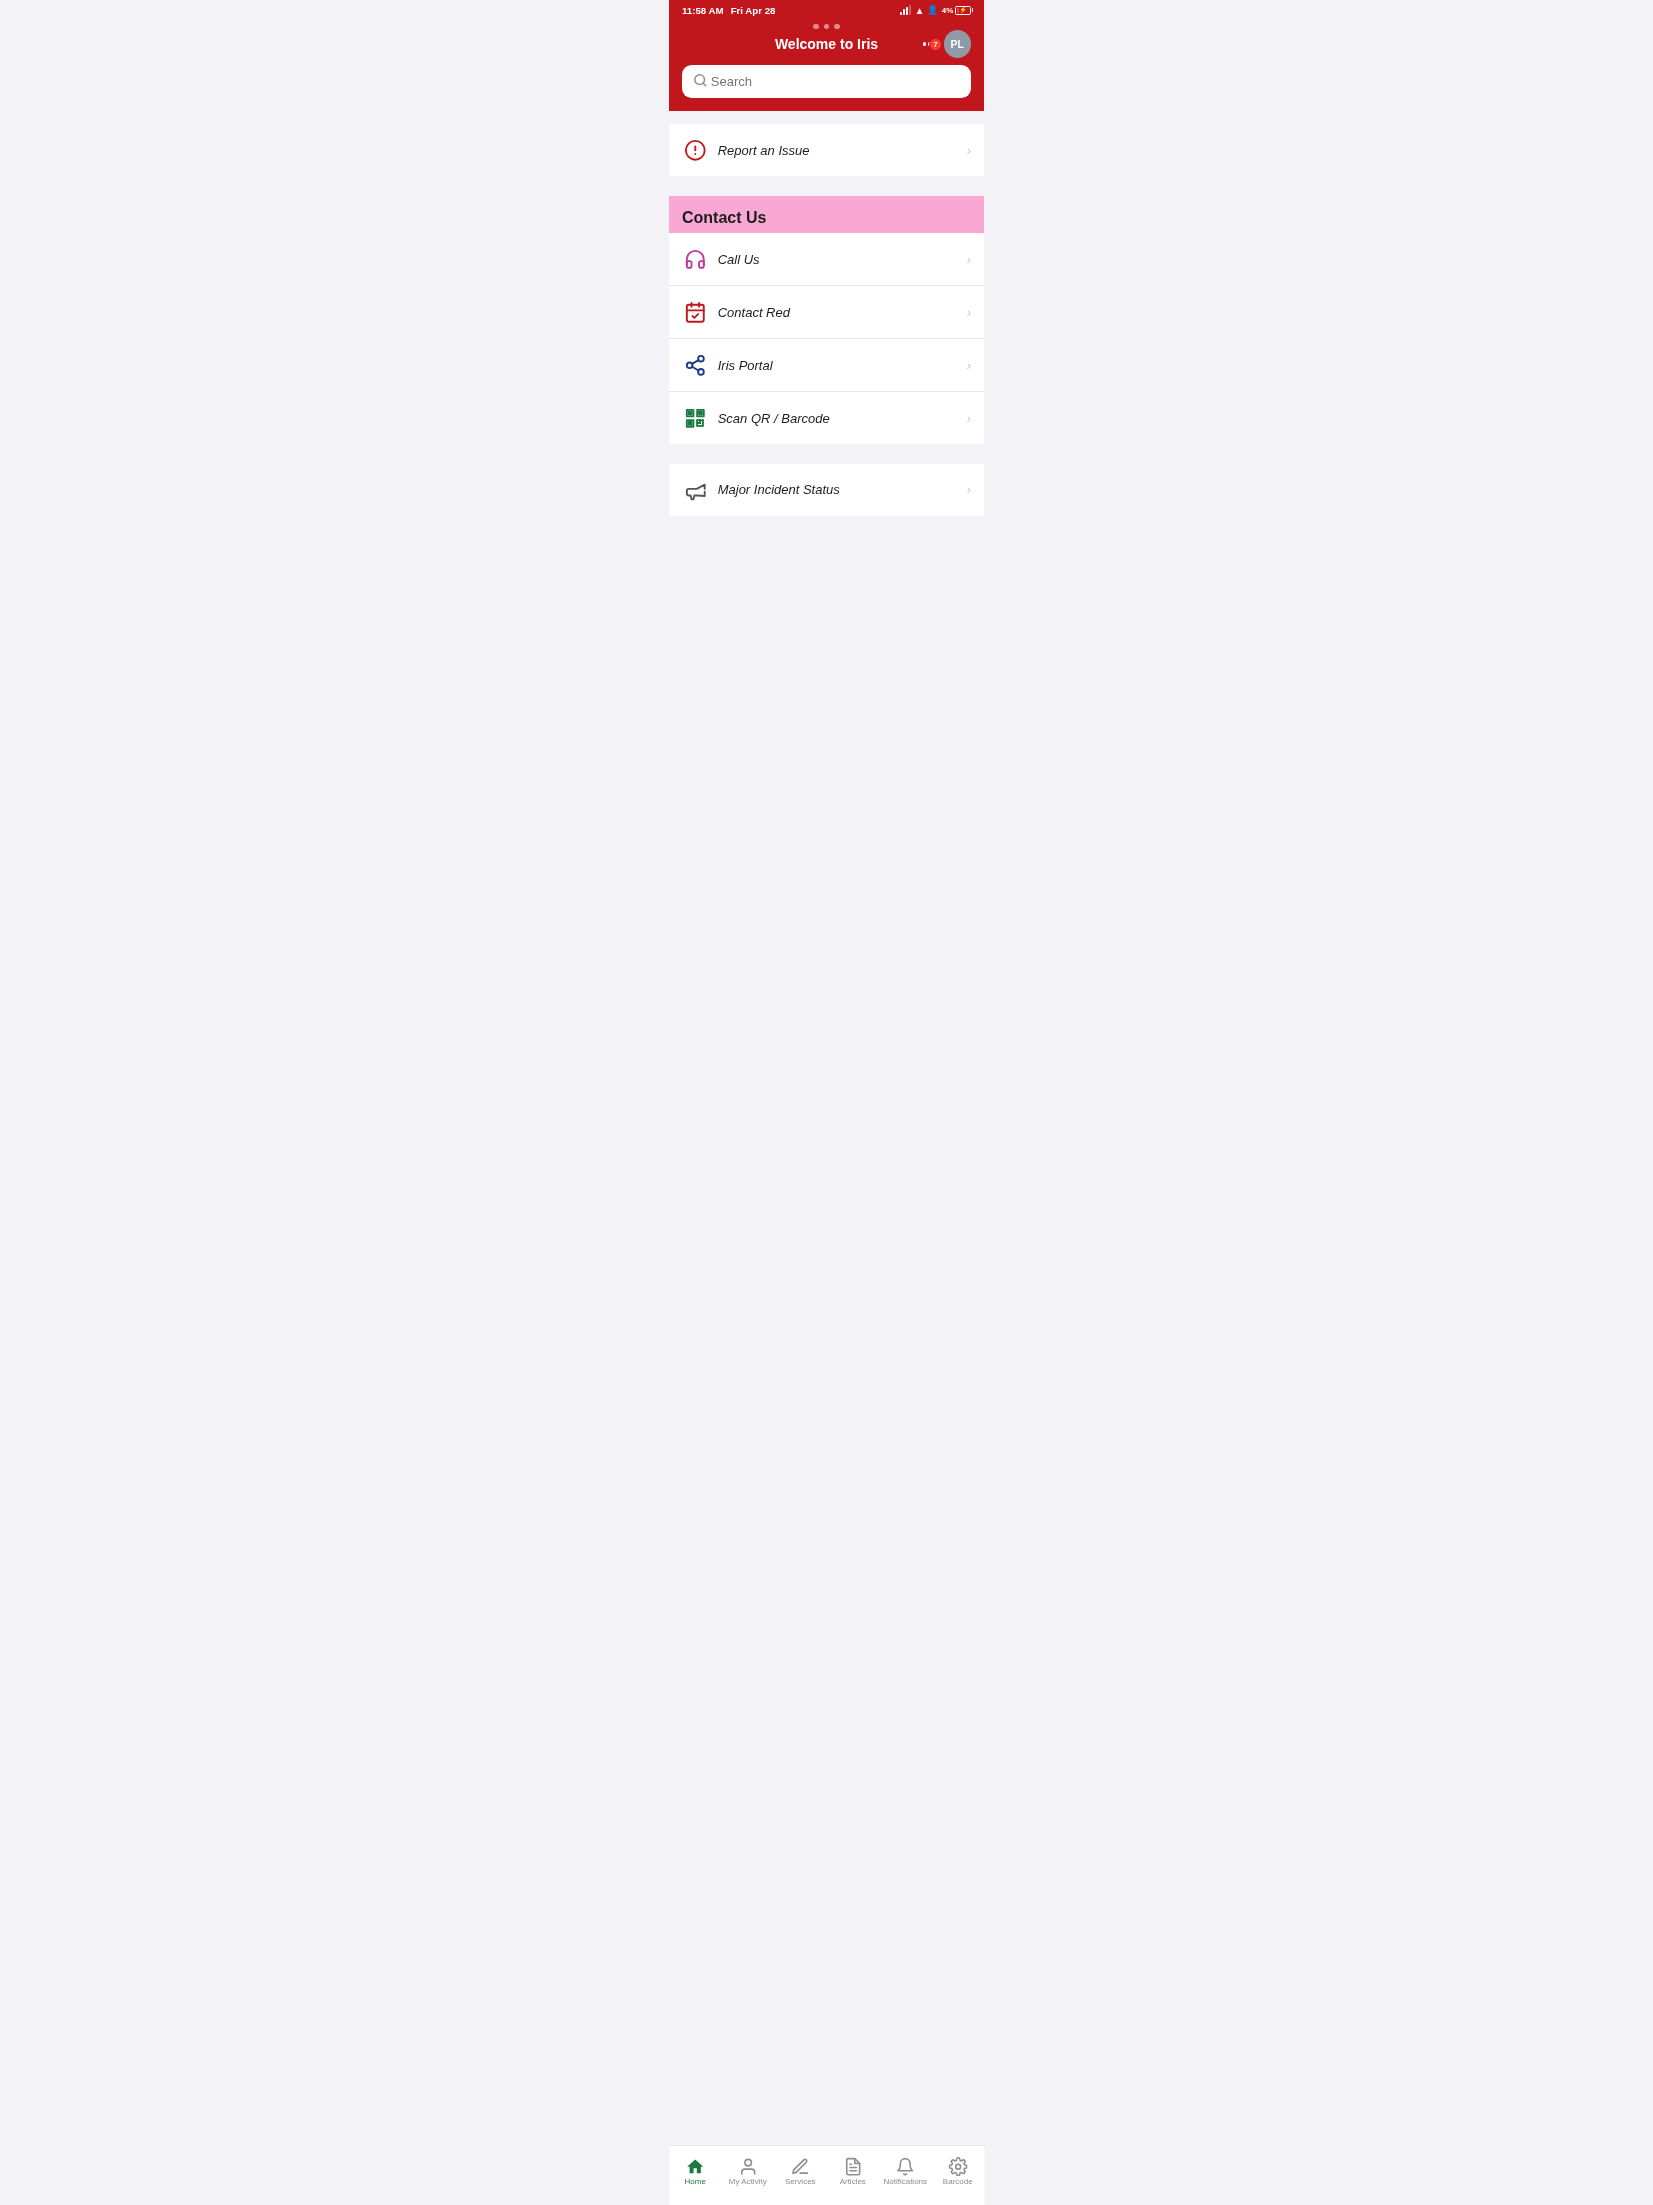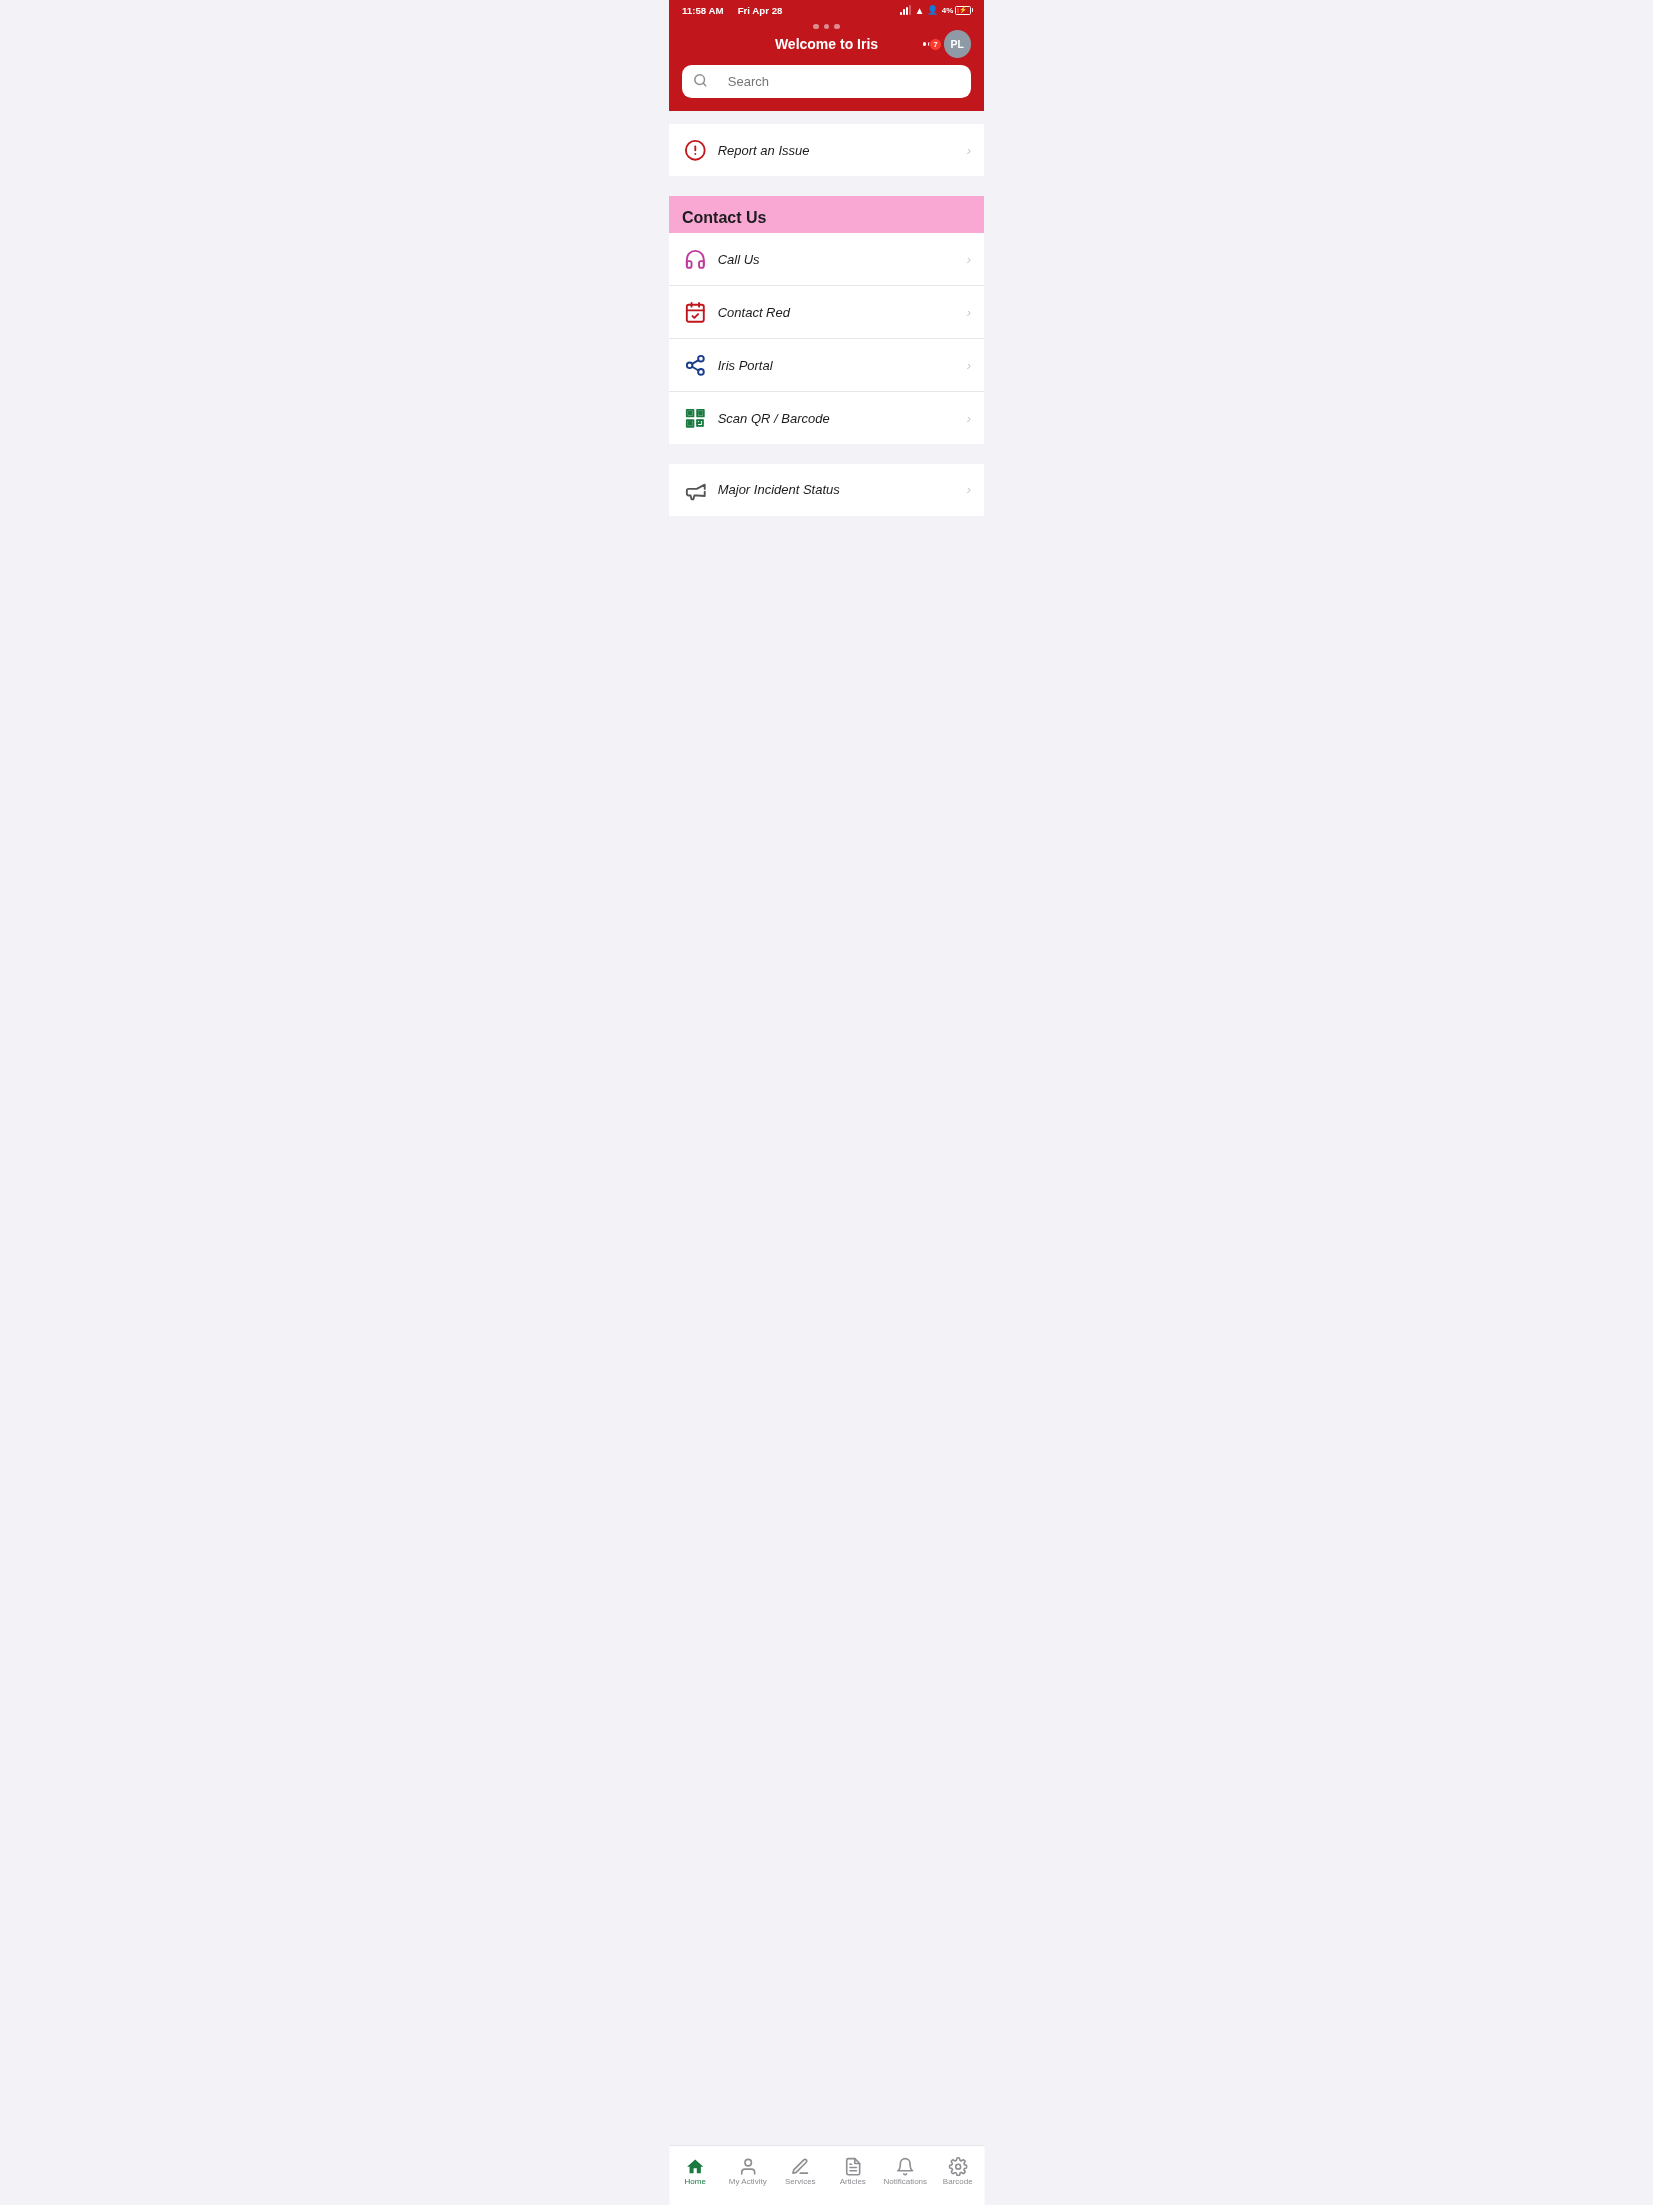--- a/index.html
+++ b/index.html
@@ -19,21 +19,21 @@
     .status-bar {
       background: #c0161c;
       color: white;
       display: flex;
       justify-content: space-between;
       align-items: center;
       padding: 4.8px 13px 3.2px;
       font-size: 9.7px;
       font-weight: 600;
     }
-    .status-left { display: flex; align-items: flex-start; gap: 14px; }
+    .status-left { display: flex; align-items: flex-start; gap: 7px; }
     .status-right { display: flex; align-items: center; gap: 3.2px; }
     .signal-bars { display: flex; align-items: flex-end; gap: 0.8px; height: 9.7px; }
     .signal-bar { background: white; width: 2.4px; border-radius: 0.8px; }
     .wifi-icon { font-size: 9.7px; }
     .battery-container { display: flex; align-items: center; gap: 1.6px; font-size: 8px; }
     .battery { width: 16px; height: 9px; border: 1.2px solid white; border-radius: 1.6px; position: relative; display: flex; align-items: center; padding: 0.8px; }
     .battery::after { content: ''; position: absolute; right: -3.2px; top: 50%; transform: translateY(-50%); width: 1.6px; height: 4px; background: white; border-radius: 0 0.8px 0.8px 0; }
     .battery-fill { background: #ff3b30; height: 100%; width: 20%; border-radius: 0.8px; }
     .battery-bolt { position: absolute; left: 50%; top: 50%; transform: translate(-50%, -50%); font-size: 6.5px; color: white; }
 
@@ -97,21 +97,21 @@
     .search-container {
       background: #c0161c;
       padding: 0 13px 13px;
     }
     .search-bar {
       background: white;
       border-radius: 9.7px;
       display: flex;
       align-items: center;
       padding: 8px 11.3px;
-      gap: 20px;
+      gap: 3px;
     }
     .search-icon { color: #8e8e93; font-size: 13px; }
     .search-input {
       border: none;
       outline: none;
       font-size: 13px;
       color: #8e8e93;
       background: transparent;
       flex: 1;
     }

